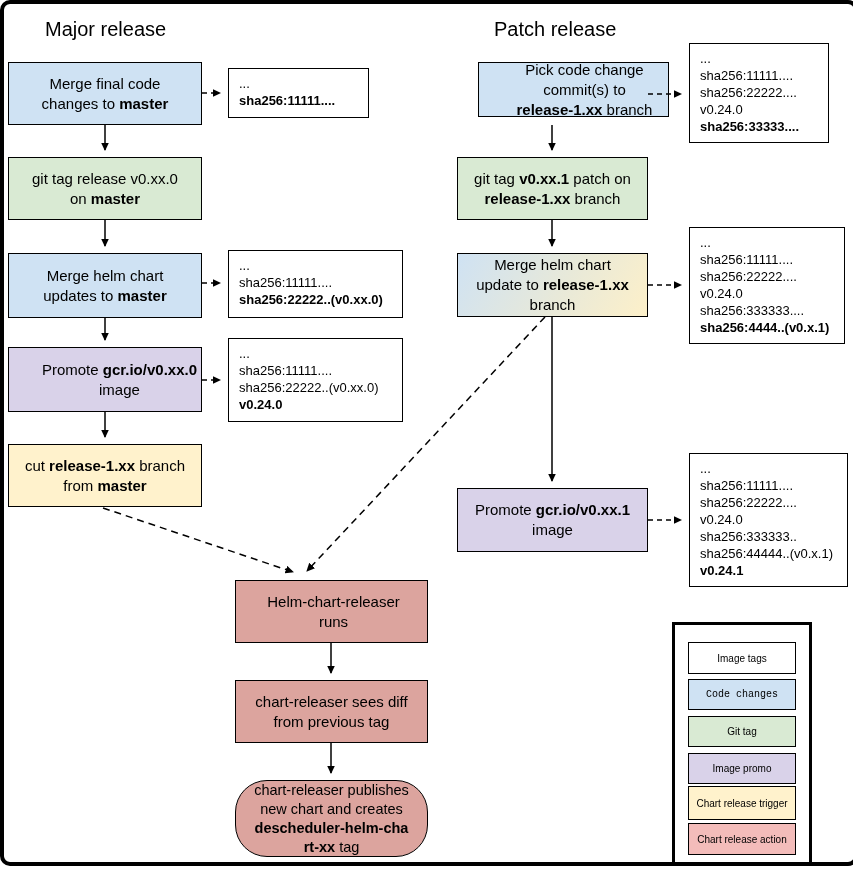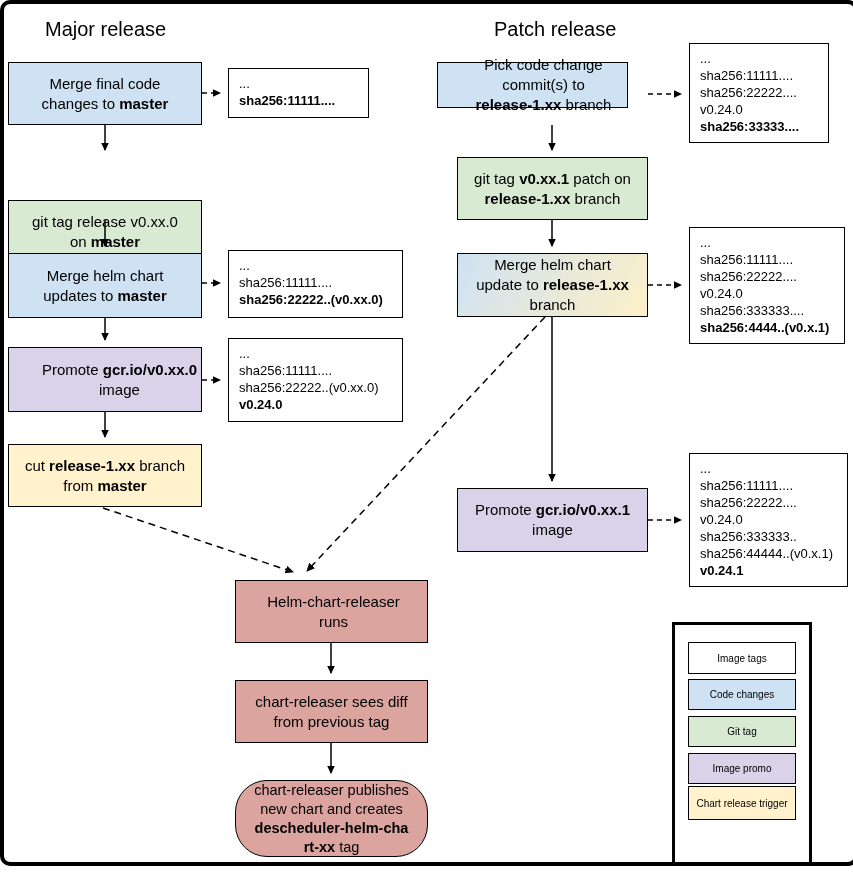--- a/index.html
+++ b/index.html
@@ -51,21 +51,21 @@
 <body>
 
 <div class="frame"></div>
 
 <div class="title" style="left:45px;top:18px;">Major release</div>
 <div class="title" style="left:494px;top:18px;">Patch release</div>
 
 <div class="flow-box c-code" style="left:8px;top:62px;width:194px;height:63px;">
     <div><span>Merge final code</span><br><span>changes to </span><b>master</b></div>
   </div>
-<div class="flow-box c-git" style="left:8px;top:157px;width:194px;height:63px;margin-top:43px;">
+<div class="flow-box c-git" style="left:8px;top:157px;width:194px;height:63px;">
     <div><span>git tag release v0.xx.0</span><br><span>on </span><b>master</b></div>
   </div>
 <div class="flow-box c-code" style="left:8px;top:253px;width:194px;height:65px;">
     <div><span>Merge helm chart</span><br><span>updates to </span><b>master</b></div>
   </div>
 <div class="flow-box c-promo" style="left:8px;top:347px;width:194px;height:65px;justify-content:flex-end;">
     <div><span>Promote </span><b>gcr.io/v0.xx.0</b><br><span>image</span></div>
   </div>
 <div class="flow-box c-trigger" style="left:8px;top:444px;width:194px;height:63px;">
     <div><span>cut </span><b>release-1.xx</b><span> branch</span><br><span>from </span><b>master</b></div>
@@ -74,21 +74,21 @@
 <div class="note-box" style="left:228px;top:68px;width:141px;height:50px;">
     <div><span>...</span><br><b>sha256:11111....</b></div>
   </div>
 <div class="note-box" style="left:228px;top:250px;width:175px;height:68px;">
     <div><span>...</span><br><span>sha256:11111....</span><br><b>sha256:22222..(v0.xx.0)</b></div>
   </div>
 <div class="note-box" style="left:228px;top:338px;width:175px;height:84px;">
     <div><span>...</span><br><span>sha256:11111....</span><br><span>sha256:22222..(v0.xx.0)</span><br><b>v0.24.0</b></div>
   </div>
 
-<div class="flow-box c-code" style="left:437px;top:62px;width:191px;height:46px;padding-left:26px;">
+<div class="flow-box c-code" style="left:478px;top:62px;width:191px;height:55px;padding-left:26px;">
     <div><span>Pick code change</span><br><span>commit(s) to</span><br><b>release-1.xx</b><span> branch</span></div>
   </div>
 <div class="flow-box c-git" style="left:457px;top:157px;width:191px;height:63px;">
     <div><span>git tag </span><b>v0.xx.1</b><span> patch on</span><br><b>release-1.xx</b><span> branch</span></div>
   </div>
 <div class="flow-box c-gradient" style="left:457px;top:253px;width:191px;height:64px;">
     <div><span>Merge helm chart</span><br><span>update to </span><b>release-1.xx</b><br><span>branch</span></div>
   </div>
 <div class="flow-box c-promo" style="left:457px;top:488px;width:191px;height:64px;align-items:center;">
     <div><span>Promote </span><b>gcr.io/v0.xx.1</b><br><span>image</span></div>
@@ -109,24 +109,25 @@
   </div>
 <div class="flow-box c-action" style="left:235px;top:680px;width:193px;height:63px;">
     <div><span>chart-releaser sees diff</span><br><span>from previous tag</span></div>
   </div>
 <div class="flow-box c-action" style="left:235px;top:780px;width:193px;height:77px;font-size:14.5px;line-height:19px;border-radius:32px;">
     <div><span>chart-releaser publishes</span><br><span>new chart and creates</span><br><b>descheduler-helm-cha</b><br><b>rt-xx</b><span> tag</span></div>
   </div>
 
 <div class="legend">
   <div class="legend-item" style="top:17px;height:32px;background:#ffffff;">Image tags</div>
-  <div class="legend-item c-code" style="top:54px;height:31px;">Code changes</div>
+  <div class="legend-item c-code" style="top:54px;height:31px;font-family:Liberation Mono, monospace;">Code changes</div>
   <div class="legend-item c-git" style="top:91px;height:31px;">Git tag</div>
   <div class="legend-item c-promo" style="top:128px;height:31px;">Image promo</div>
   <div class="legend-item c-trigger" style="top:161px;height:34px;">Chart release trigger</div>
+  <div class="legend-item c-action-light" style="top:198px;height:32px;">Chart release action</div>
 </div>
 
 <svg class="overlay" width="853" height="875" viewBox="0 0 853 875">
   <defs>
     <marker id="ah" markerWidth="10" markerHeight="9" refX="7.5" refY="4" orient="auto" markerUnits="userSpaceOnUse">
       <path d="M0,0 L8.5,4 L0,8 z" fill="#000"></path>
     </marker>
   </defs>
 
   <path d="M105,125 V150" stroke="#000" stroke-width="1.5" fill="none" marker-end="url(#ah)"></path>

